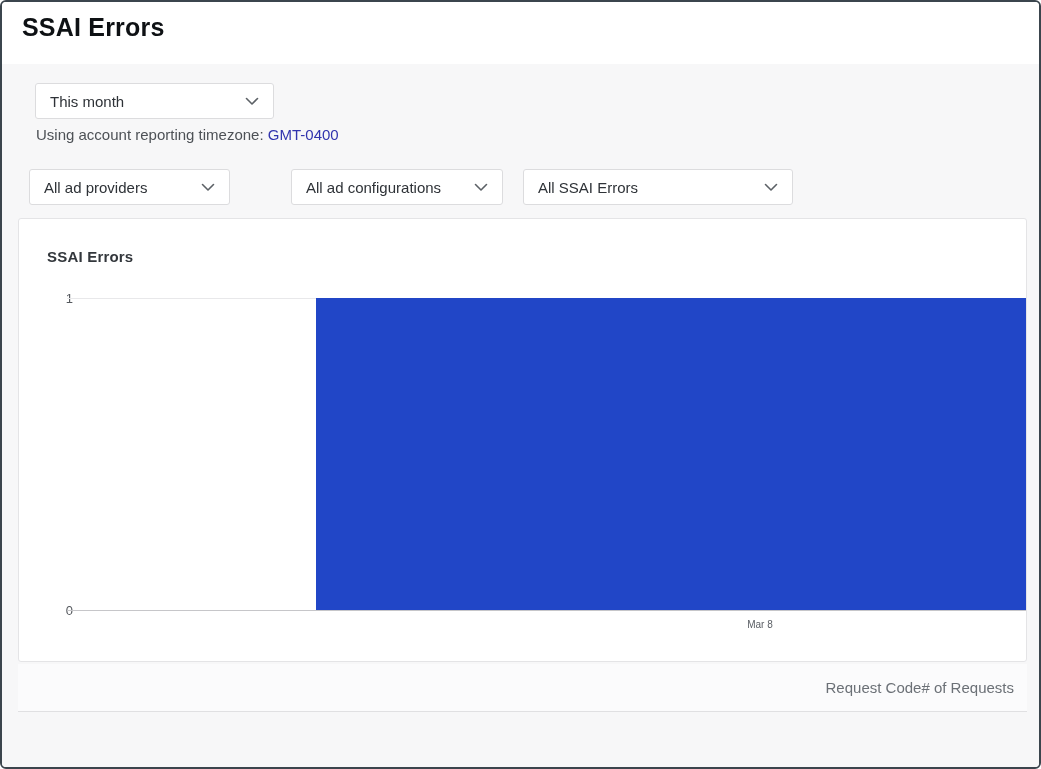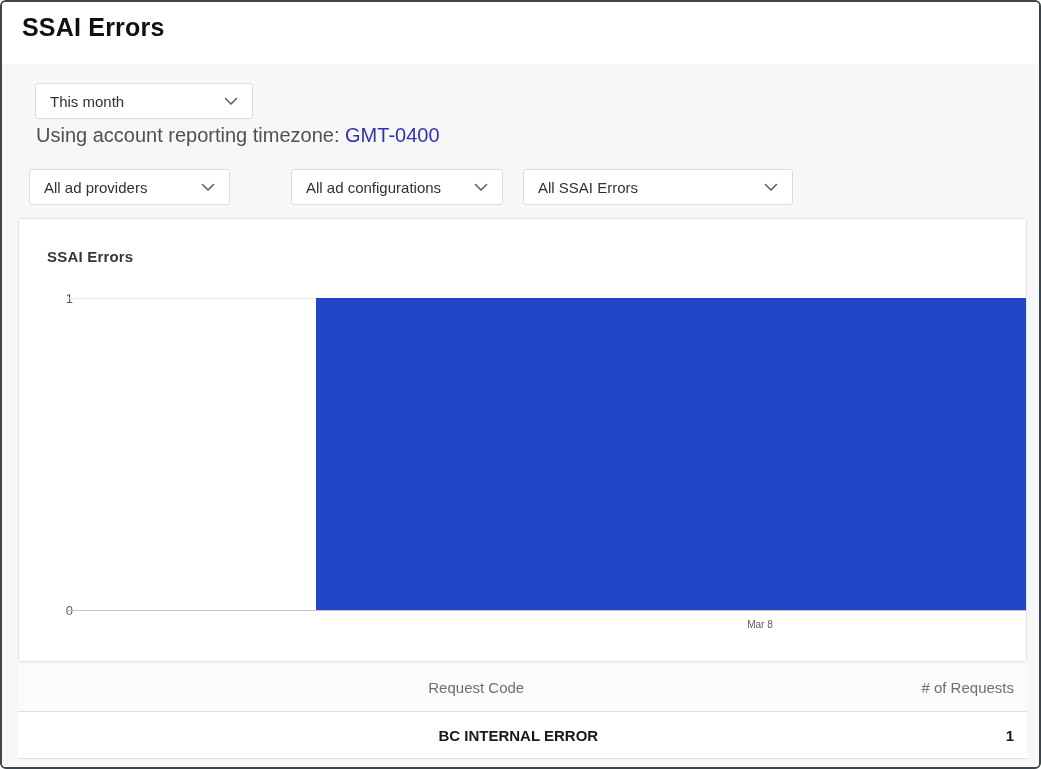--- a/index.html
+++ b/index.html
@@ -41,25 +41,25 @@
     border-radius: 3px;
     box-sizing: border-box;
     display: flex; align-items: center;
     padding: 0 14px;
     font-size: 15px; color: #2e3237;
     cursor: pointer;
   }
   .selectbox .label { flex: 1 1 auto; white-space: nowrap; }
   .selectbox .chev { flex: 0 0 auto; margin-left: 12px; display: flex; align-items: center; }
 
-  .period-select { left: 33px; top: 19px; width: 218px; }
+  .period-select { left: 33px; top: 19px; width: 239px; }
 
   .tz-note {
     position: absolute; left: 34px; top: 62px;
-    font-size: 20px; color: #4d5156; line-height: 18px;
+    font-size: 15px; color: #4d5156; line-height: 18px;
   }
   .tz-link { color: #3134ae; text-decoration: none; cursor: pointer; }
 
   .filter-providers      { left: 27px;  top: 105px; width: 201px; }
   .filter-configurations { left: 289px; top: 105px; width: 212px; }
   .filter-ssai           { left: 521px; top: 105px; width: 270px; }
 
   
   .chart-panel {
     position: absolute; left: 16px; top: 154px; width: 1009px; height: 444px;
@@ -114,21 +114,21 @@
     font-size: 15px; color: #6b7076;
   }
   .tbody-row {
     height: 47px; box-sizing: border-box;
     background: #ffffff;
     border-bottom: 1px solid #e0e0e2;
     display: flex; align-items: center;
     padding: 0 13px;
     font-size: 15px; font-weight: 700; color: #17191c;
   }
-  .col-left  { flex: 1 1 auto; text-align: center; }
+  .col-left  { flex: 1 1 auto; text-align: right; }
   .col-right { flex: 0 0 auto; text-align: right; }
 </style>
 </head>
 <body>
 
 <div class="page-header">
   <div class="page-title">SSAI Errors</div>
 </div>
 
 <div class="content">
@@ -179,19 +179,15 @@
       <div class="xaxis-line"></div>
       <div class="xtick">Mar 8</div>
     </div>
   </div>
 
   <div class="results-table">
     <div class="thead-row">
       <div class="col-left">Request Code</div>
       <div class="col-right"># of Requests</div>
     </div>
-    <div class="tbody-row">
-      <div class="col-left">BC INTERNAL ERROR</div>
-      <div class="col-right">1</div>
-    </div>
   </div>
 
 </div>
 
 </body></html>

